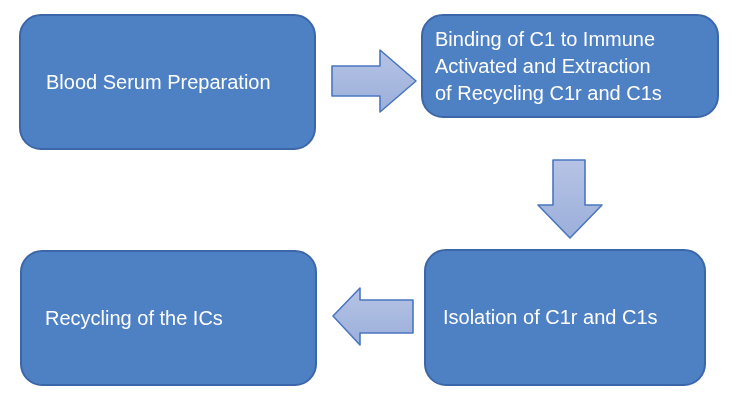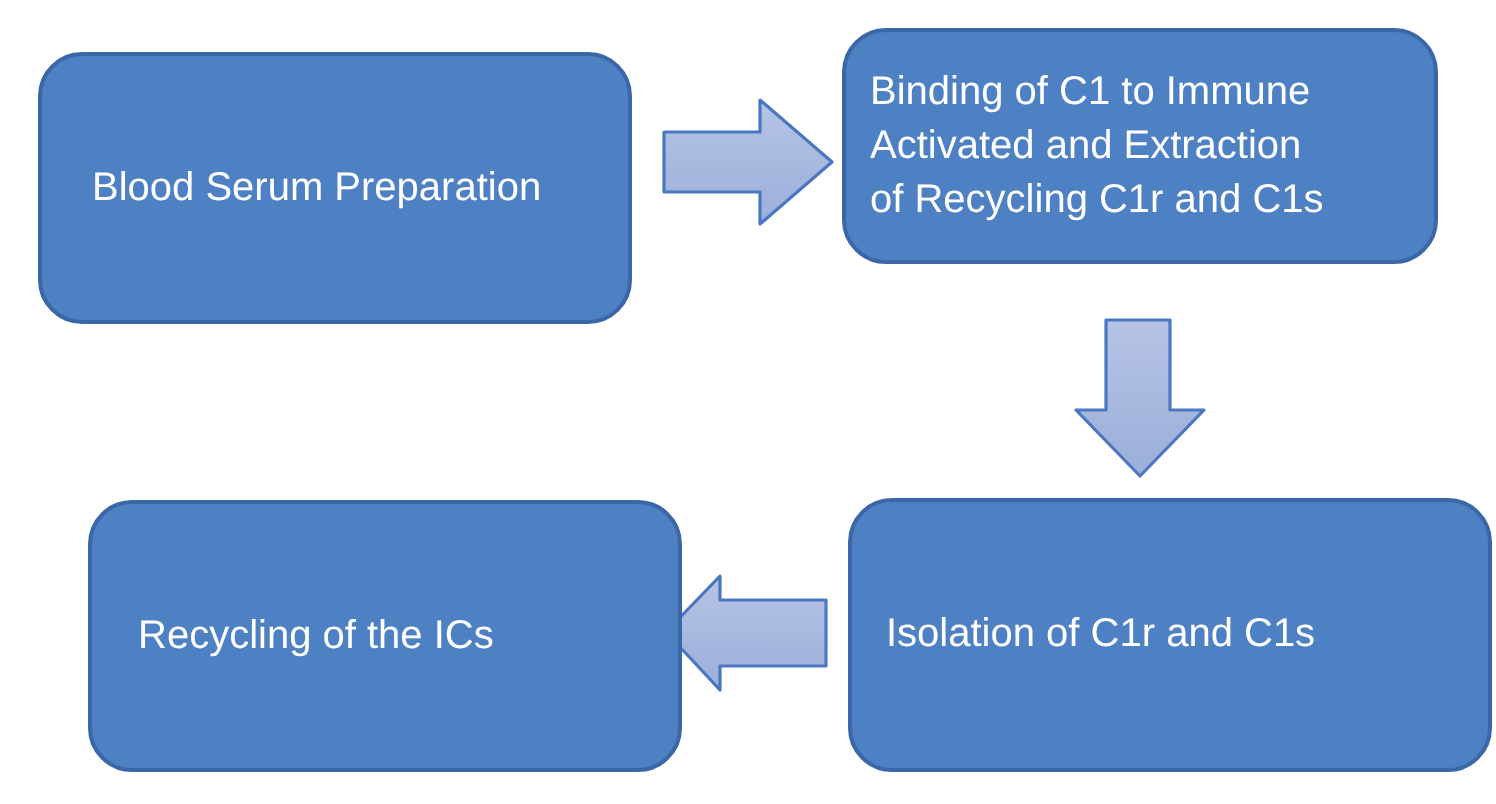--- a/index.html
+++ b/index.html
@@ -29,24 +29,24 @@
     background: var(--box-fill, #4e80c4);
     border: 2px solid var(--box-border, #3b66a8);
     border-radius: 22px;
     display: flex;
     align-items: center;
     color: var(--text-color, #ffffff);
     font-size: 20px;
     line-height: 27px;
   }
   .node .label { width: 100%; }
-  .node-1 { left: 19px;  top: 14px;  width: 297px; height: 136px; padding-left: 25px; padding-right: 10px; margin-top: 12px; }
-  .node-2 { left: 421px; top: 14px;  width: 298px; height: 118px; padding-left: 12px; padding-right: 6px; }
-  .node-3 { left: 20px;  top: 250px; width: 297px; height: 136px; padding-left: 23px; padding-right: 24px; margin-left: 24px; }
-  .node-4 { left: 424px; top: 249px; width: 322px; height: 137px; padding-left: 17px; padding-right: 6px; }
+  .node-1 { left: 19px;  top: 14px;  width: 297px; height: 136px; padding-left: 25px; padding-right: 10px; }
+  .node-2 { left: 421px; top: 14px;  width: 298px; height: 104px; padding-left: 12px; padding-right: 6px; }
+  .node-3 { left: 20px;  top: 250px; width: 297px; height: 136px; padding-left: 23px; padding-right: 24px; }
+  .node-4 { left: 424px; top: 249px; width: 282px; height: 137px; padding-left: 17px; padding-right: 6px; }
 </style>
 </head>
 <body>
 
 <div class="canvas">
 
   <svg class="arrow-layer" viewBox="0 0 748 402" xmlns="http://www.w3.org/2000/svg">
     <defs>
       <linearGradient id="arrowGrad" x1="0" y1="0" x2="0" y2="1">
         <stop id="gradTop" offset="0" stop-color="#b6c3e5"></stop>

